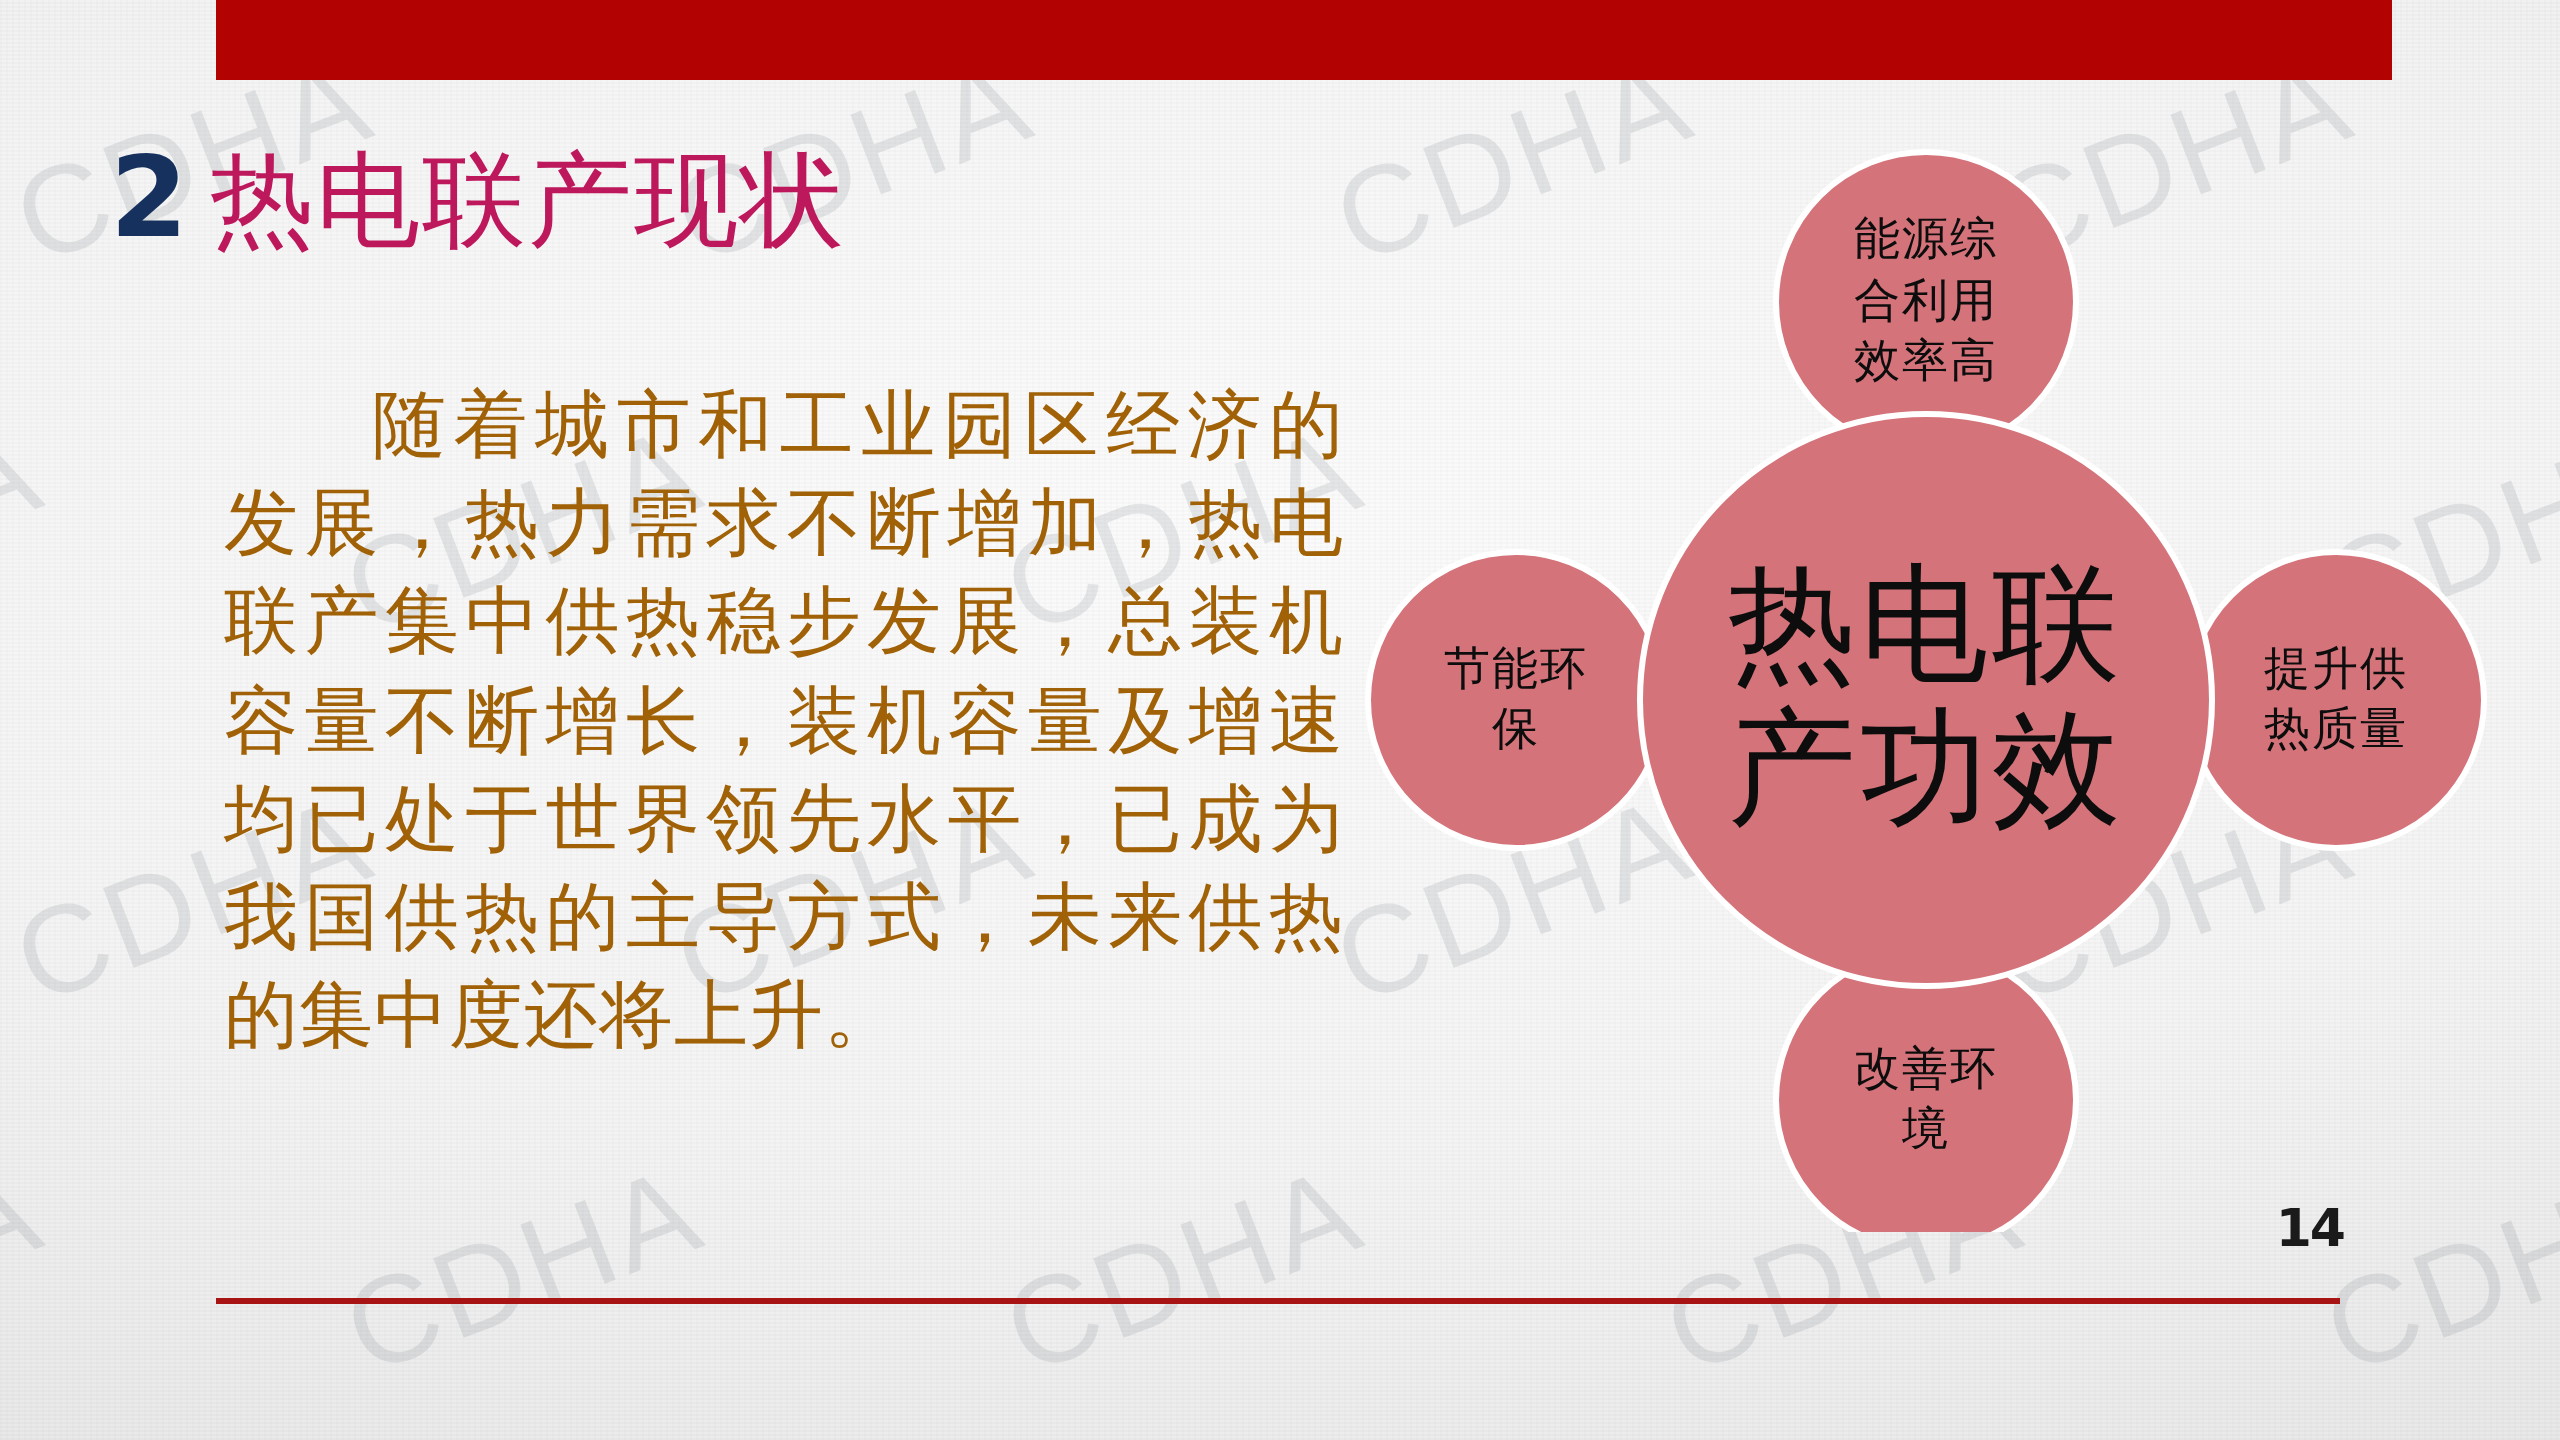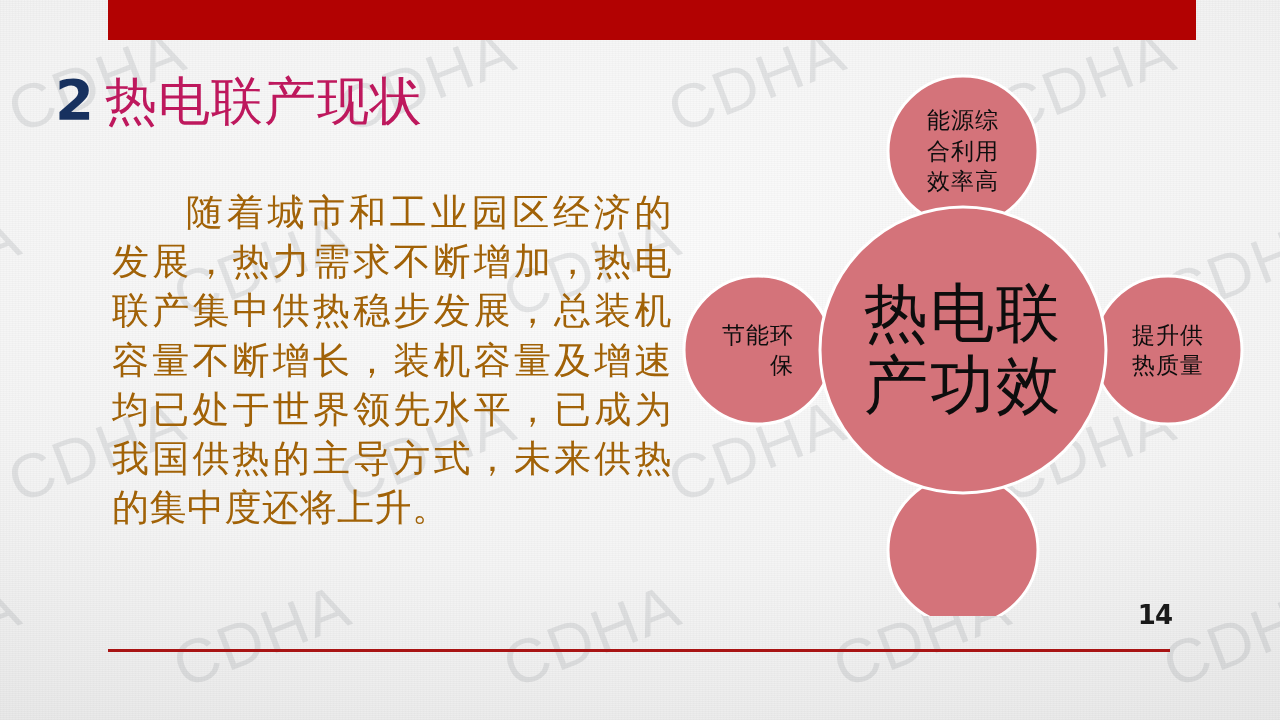--- a/index.html
+++ b/index.html
@@ -252,22 +252,25 @@
     </div>
 
     <div class="node-label node-sat-label" style="left:444px; top:262px; width:112px; height:64px;">
       <span id="lbl-right">提升供<br>热质量</span>
     </div>
 
     <div class="node-label node-sat-label" style="left:238px; top:48px; width:114px; height:94px;">
       <span id="lbl-top">能源综<br>合利用<br>效率高</span>
     </div>
 
-
-    <div class="node-label node-sat-label" style="left:34px; top:262px; width:112px; height:64px;text-align:right;">
+    <div class="node-label node-sat-label" style="left:239px; top:462px; width:112px; height:64px;">
+      <span id="lbl-bottom">改善环<br>境</span>
+    </div>
+
+    <div class="node-label node-sat-label" style="left:34px; top:262px; width:112px; height:64px;">
       <span id="lbl-left">节能环<br>保</span>
     </div>
   </div>
 
   <div class="page-number">14</div>
   <div class="footer-rule"></div>
 
 </div>
 
 </body></html>

